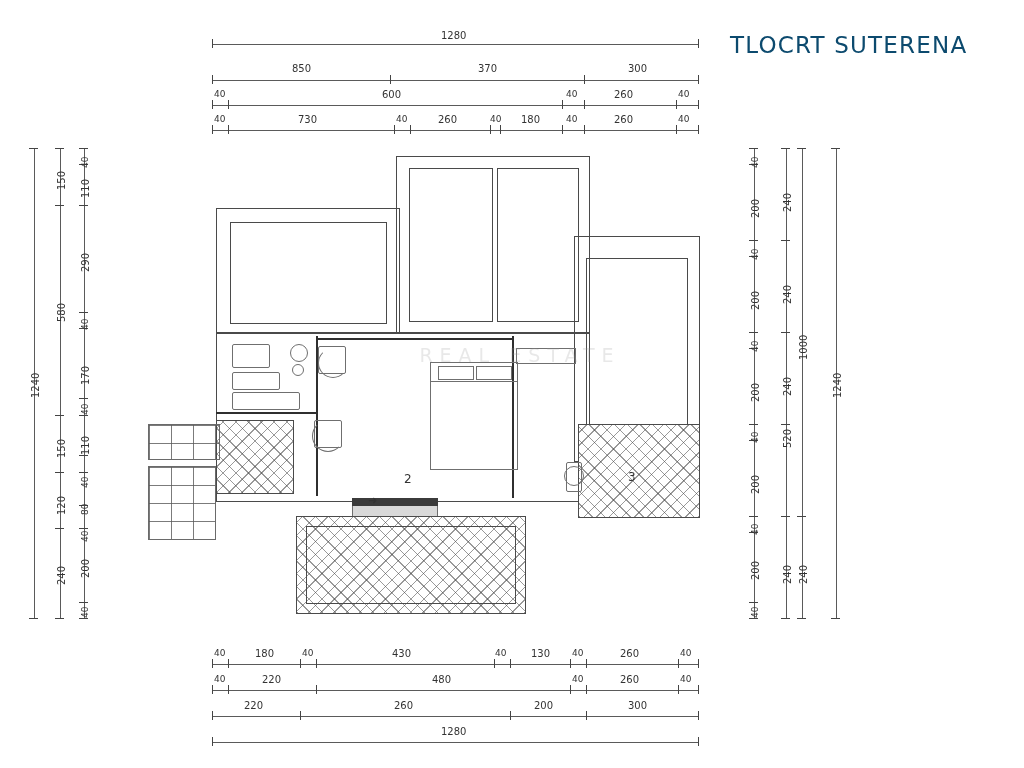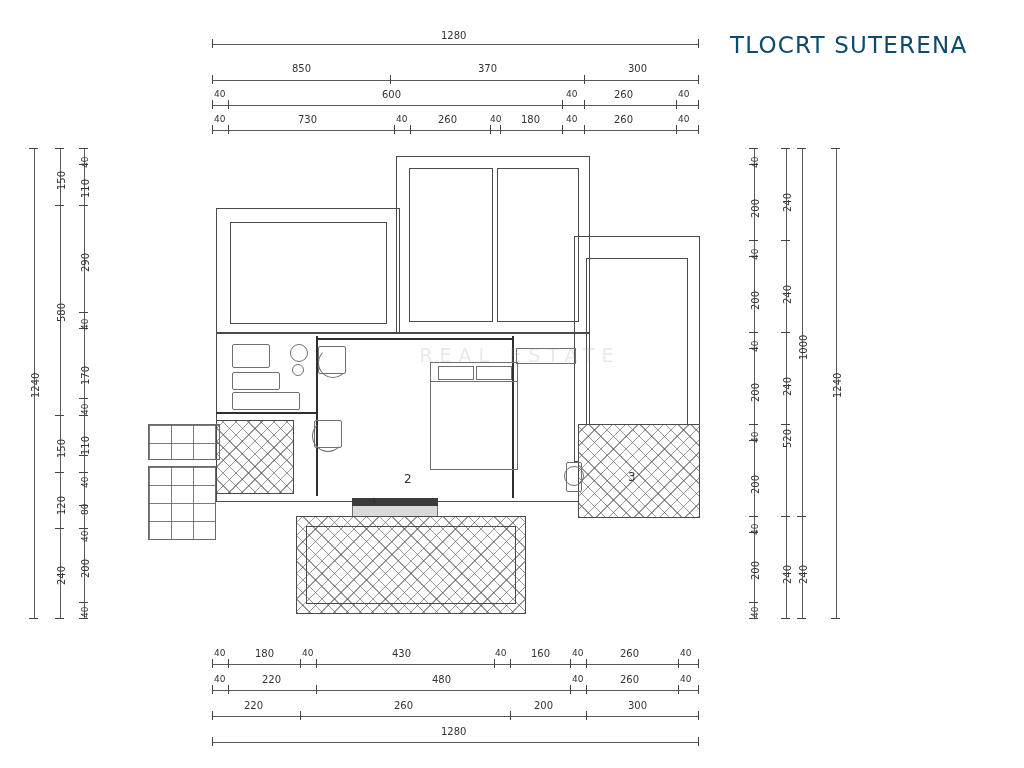--- a/index.html
+++ b/index.html
@@ -312,21 +312,21 @@
   <div class="tick" style="left:510px; top:659px;"></div>
   <div class="tick" style="left:570px; top:659px;"></div>
   <div class="tick" style="left:586px; top:659px;"></div>
   <div class="tick" style="left:678px; top:659px;"></div>
   <div class="tick" style="left:698px; top:659px;"></div>
   <div class="dim small" style="left:214px; top:648px;">40</div>
   <div class="dim" style="left:255px; top:648px;">180</div>
   <div class="dim small" style="left:302px; top:648px;">40</div>
   <div class="dim" style="left:392px; top:648px;">430</div>
   <div class="dim small" style="left:495px; top:648px;">40</div>
-  <div class="dim" style="left:531px; top:648px;">160</div>
+  <div class="dim" style="left:531px; top:648px;">130</div>
   <div class="dim small" style="left:572px; top:648px;">40</div>
   <div class="dim" style="left:620px; top:648px;">260</div>
   <div class="dim small" style="left:680px; top:648px;">40</div>
 
   <div class="line-h" style="left:212px; top:690px; width:486px;"></div>
   <div class="tick" style="left:212px; top:685px;"></div>
   <div class="tick" style="left:228px; top:685px;"></div>
   <div class="tick" style="left:316px; top:685px;"></div>
   <div class="tick" style="left:570px; top:685px;"></div>
   <div class="tick" style="left:586px; top:685px;"></div>

